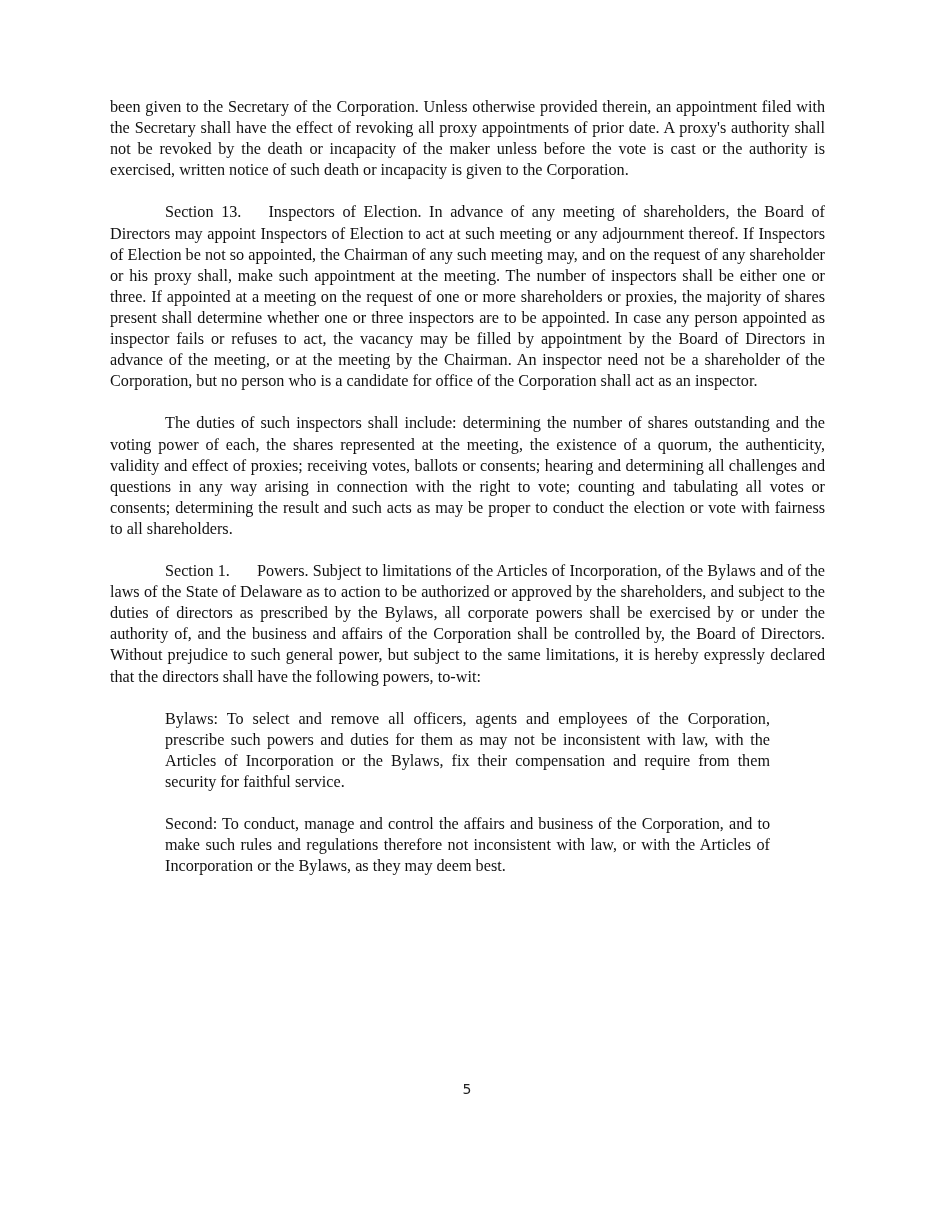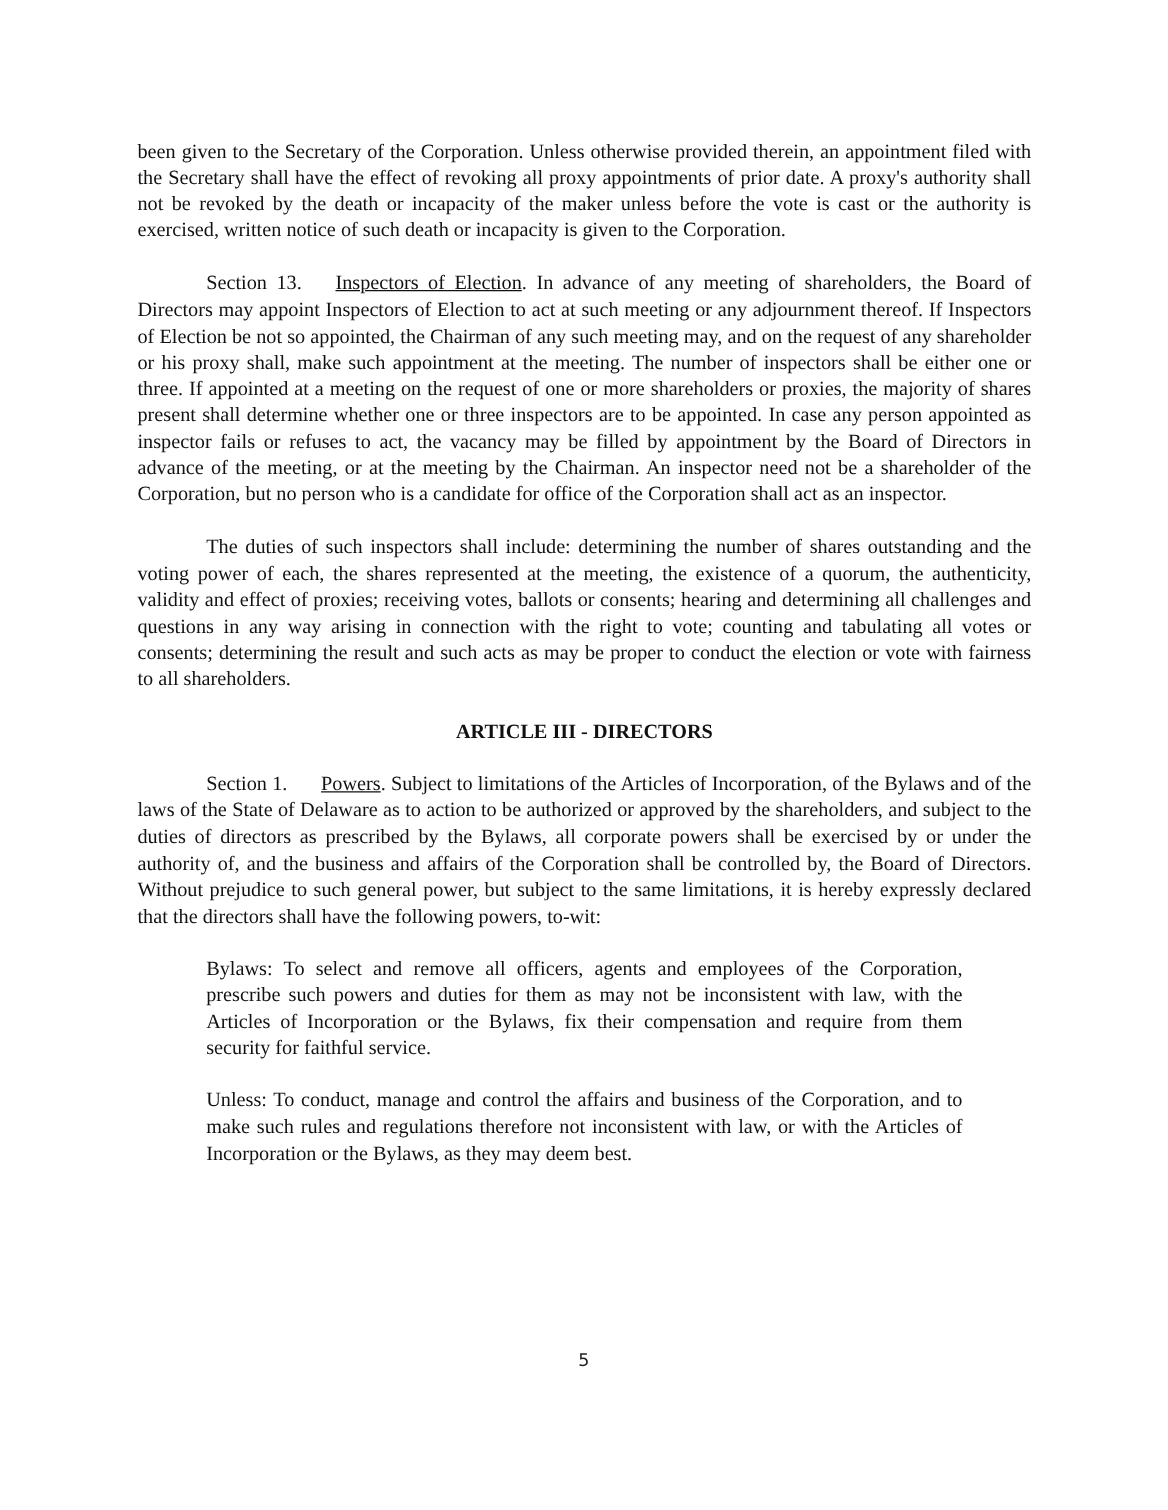--- a/index.html
+++ b/index.html
@@ -12,32 +12,32 @@
       height: 1208px;
       position: relative;
       overflow: hidden;
       color: #111111;
       font-family: "Liberation Serif", serif;
       font-size: 16.2px;
     }
     .page {
       position: absolute;
       left: 110px;
-      top: 111px;
+      top: 97px;
       width: 715px;
     }
     p {
       margin: 0;
       text-align: justify;
       line-height: 21.1px;
     }
     .para { margin-bottom: 21.1px; }
     .indent { text-indent: 55px; }
     .tab { display: inline-block; width: 27px; }
-    .u { text-decoration: underline; }
+    .u { }
     .heading {
       text-align: center;
       font-weight: bold;
       line-height: 21.1px;
       margin-bottom: 21.1px;
     }
     .sub {
       margin-left: 55px;
       width: 605px;
     }
@@ -56,23 +56,22 @@
 <body>
 
 <div class="page">
 
   <p class="para">been given to the Secretary of the Corporation.  Unless otherwise provided therein, an appointment filed with the Secretary shall have the effect of revoking all proxy appointments of prior date.  A proxy's authority shall not be revoked by the death or incapacity of the maker unless before the vote is cast or the authority is exercised, written notice of such death or incapacity is given to the Corporation.</p>
 
   <p class="para indent"><span>Section 13.</span><span class="tab"></span><span class="u">Inspectors of Election</span><span>.</span><span>  In advance of any meeting of shareholders, the Board of Directors may appoint Inspectors of Election to act at such meeting or any adjournment thereof.  If Inspectors of Election be not so appointed, the Chairman of any such meeting may, and on the request of any shareholder or his proxy shall, make such appointment at the meeting. The number of inspectors shall be either one or three.  If appointed at a meeting on the request of one or more shareholders or proxies, the majority of shares present shall determine whether one or three inspectors are to be appointed.  In case any person appointed as inspector fails or refuses to act, the vacancy may be filled by appointment by the Board of Directors in advance of the meeting, or at the meeting by the Chairman.  An inspector need not be a shareholder of the Corporation, but no person who is a candidate for office of the Corporation shall act as an inspector.</span></p>
 
   <p class="para indent">The duties of such inspectors shall include:  determining the number of shares outstanding and the voting power of each, the shares represented at the meeting, the existence of a quorum, the authenticity, validity and effect of proxies; receiving votes, ballots or consents; hearing and determining all challenges and questions in any way arising in connection with the right to vote; counting and tabulating all votes or consents; determining the result and such acts as may be proper to conduct the election or vote with fairness to all shareholders.</p>
 
-  <div class="heading">ARTICLE III - DIRECTORS</div>
 
   <p class="para indent"><span>Section 1.</span><span class="tab"></span><span class="u">Powers</span><span>.</span><span>  Subject to limitations of the Articles of Incorporation, of the Bylaws and of the laws of the State of Delaware as to action to be authorized or approved by the shareholders, and subject to the duties of directors as prescribed by the Bylaws, all corporate powers shall be exercised by or under the authority of, and the business and affairs of the Corporation shall be controlled by, the Board of Directors.  Without prejudice to such general power, but subject to the same limitations, it is hereby expressly declared that the directors shall have the following powers, to-wit:</span></p>
 
   <p class="para sub"><span>Bylaws:</span><span>  To select and remove all officers, agents and employees of the Corporation, prescribe such powers and duties for them as may not be inconsistent with law, with the Articles of Incorporation or the Bylaws, fix their compensation and require from them security for faithful service.</span></p>
 
-  <p class="para sub"><span>Unless:</span><span>  To conduct, manage and control the affairs and business of the Corporation, and to make such rules and regulations therefore not inconsistent with law, or with the Articles of Incorporation or the Bylaws, as they may deem best.</span></p>
+  <p class="para sub"><span>Second:</span><span>  To conduct, manage and control the affairs and business of the Corporation, and to make such rules and regulations therefore not inconsistent with law, or with the Articles of Incorporation or the Bylaws, as they may deem best.</span></p>
 
 </div>
 
 <div class="pagenum">5</div>
 
 </body></html>

